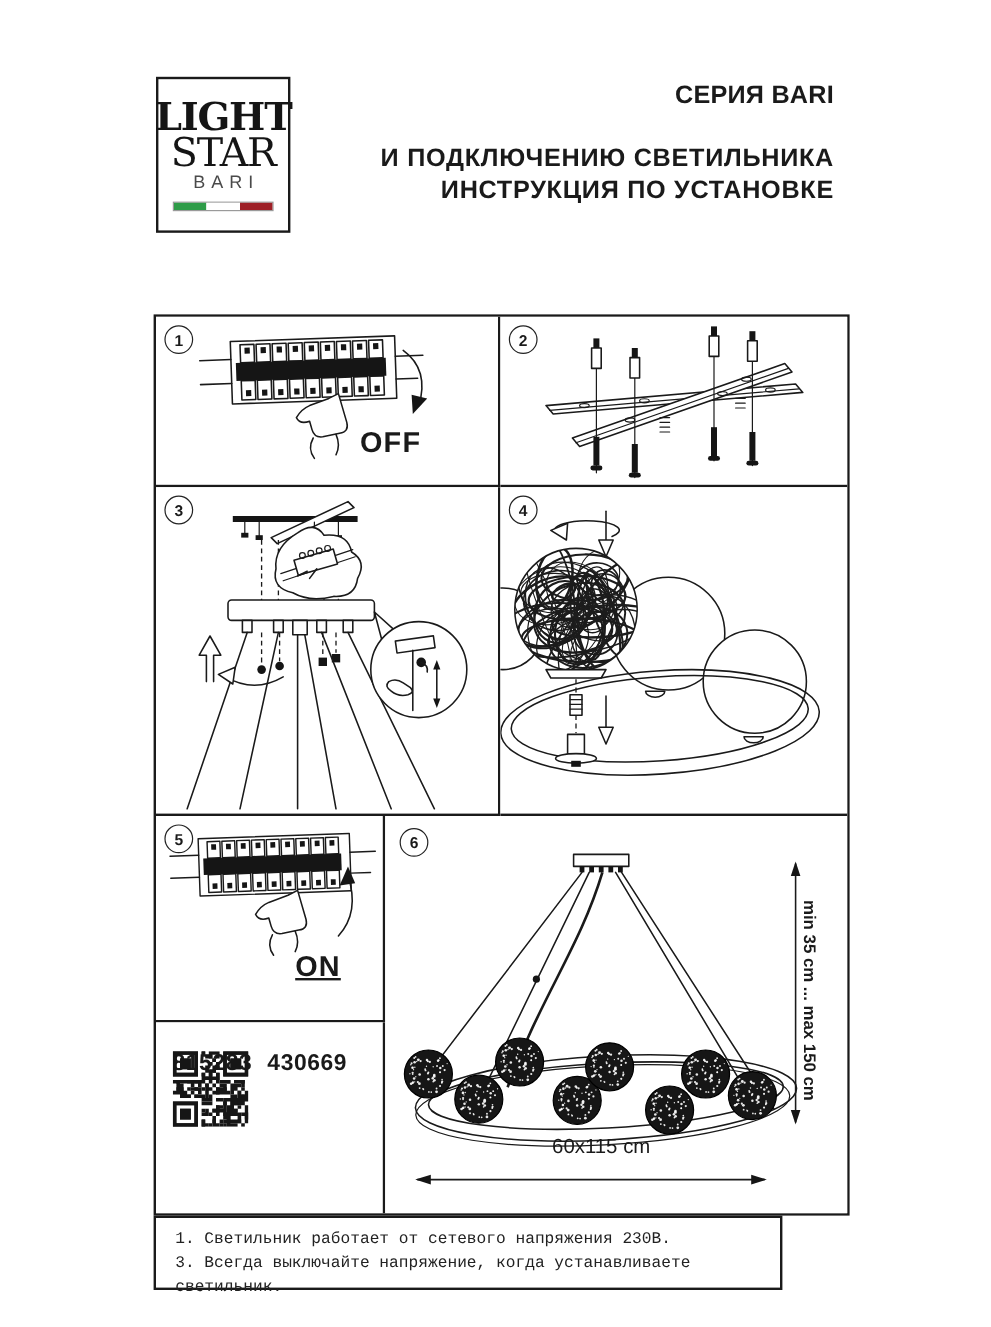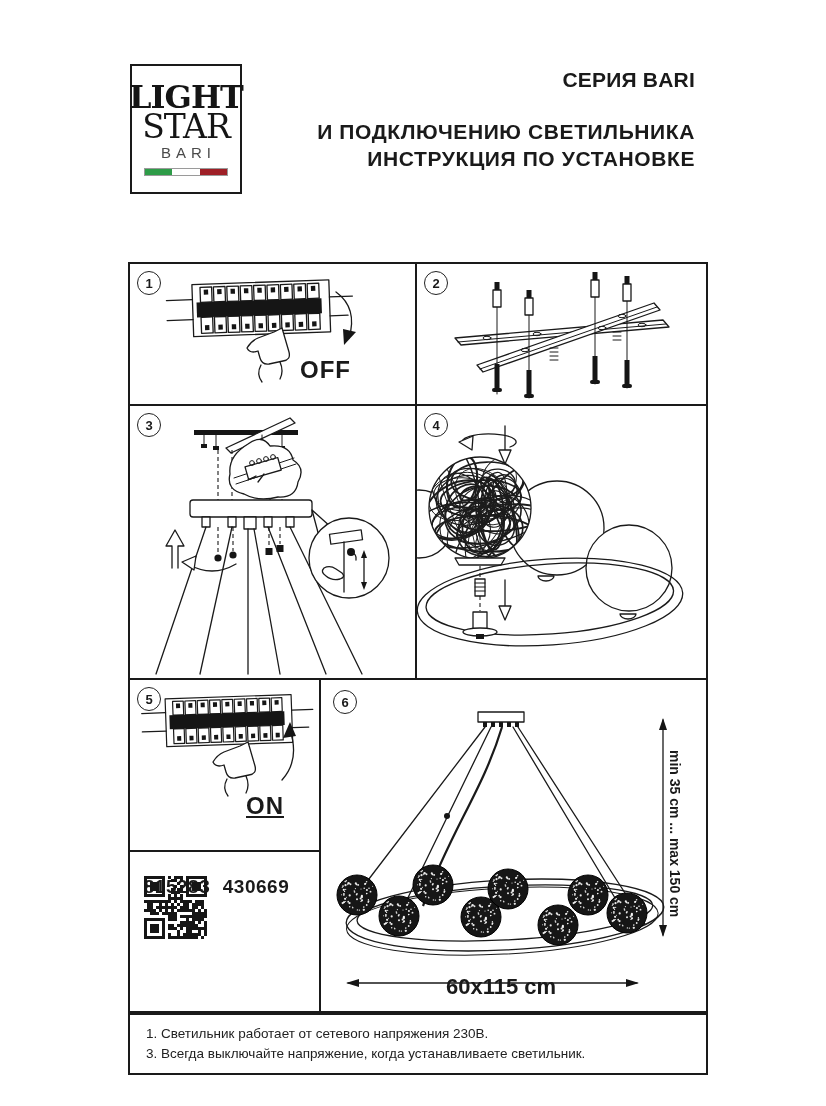--- a/index.html
+++ b/index.html
@@ -39,31 +39,31 @@
            border-radius:50%;display:flex;align-items:center;justify-content:center;
            font-size:13px;font-weight:700;background:#fff;z-index:3;}
   .cell svg{position:absolute;left:0;top:0;}
 
   .switch-label{position:absolute;font-weight:700;font-size:24px;letter-spacing:1px;}
   .lbl-off{left:170px;top:92px;}
   .lbl-on{left:116px;top:112px;text-decoration:underline;}
 
   .dim-vertical{position:absolute;left:362px;top:70px;transform:rotate(90deg);
                 transform-origin:0 0;white-space:nowrap;font-weight:700;font-size:14px;}
-  .dim-horizontal{position:absolute;left:95px;top:294px;width:170px;text-align:center;
-                  font-weight:700;font-size:22px;}
+  .dim-horizontal{position:absolute;left:95px;top:266px;width:170px;text-align:center;
+                  font-weight:400;font-size:17px;}
 
   
   .qr-wrap{position:absolute;left:14px;top:24px;display:flex;gap:13px;}
   .qr-col{width:66px;display:flex;flex-direction:column;align-items:center;}
   .qr-code-num{font-weight:700;font-size:19px;letter-spacing:0.5px;margin-bottom:7px;}
 
   
-  .notes{position:absolute;left:128px;top:1013px;width:580px;height:62px;border:2px solid #1a1a1a;
-         box-sizing:border-box;padding:9px 10px 0 16px;font-size:13.5px;line-height:20px;color:#222;}
+  .notes{position:absolute;left:128px;top:1013px;width:524px;height:62px;border:2px solid #1a1a1a;
+         box-sizing:border-box;padding:9px 10px 0 16px;font-size:13.5px;line-height:20px;color:#222;font-family:Liberation Mono, monospace;}
 
   
   .ln{stroke:#1a1a1a;fill:none;stroke-width:1.3;stroke-linecap:round;stroke-linejoin:round;}
   .lnthin{stroke:#1a1a1a;fill:none;stroke-width:1;stroke-linecap:round;}
   .wf{fill:#fff;}
   .fillb{fill:#151515;stroke:none;}
   .dash{stroke:#1a1a1a;fill:none;stroke-width:1.1;stroke-dasharray:4 3;}
 </style>
 </head>
 <body>

